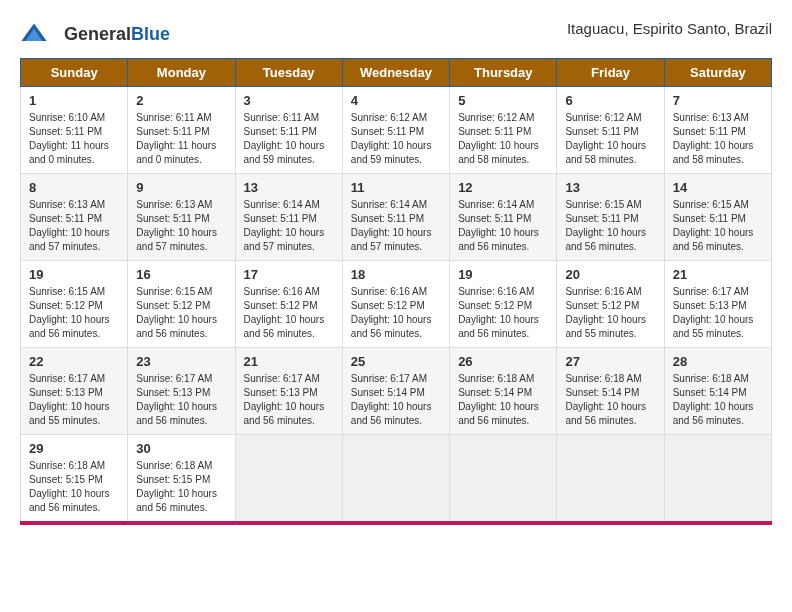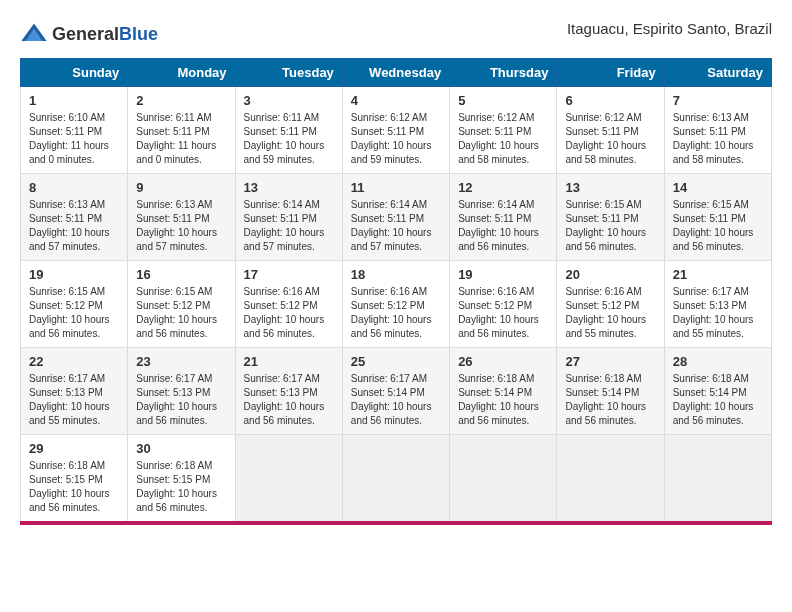--- a/index.html
+++ b/index.html
@@ -12,21 +12,21 @@
     }
     .header-area {
       display: flex;
       justify-content: space-between;
       align-items: flex-start;
       margin-bottom: 10px;
     }
     .logo {
       display: flex;
       align-items: center;
-      gap: 4px;
+      gap: 16px;
     }
     .logo-icon {
       width: 28px;
       height: 28px;
     }
     .title-area {
       text-align: right;
     }
     .month-title {
       font-size: 32px;
@@ -36,23 +36,23 @@
     .location-title {
       font-size: 15px;
       color: #333;
     }
     .calendar {
       width: 100%;
       border-collapse: collapse;
       border: 1px solid #ccc;
     }
     .calendar th {
-      background-color: #0369a1;
+      background-color: #a16207;
       color: white;
-      text-align: right;
+      text-align: center;
       padding: 6px 8px;
       font-size: 13px;
       font-weight: bold;
       border: 1px solid #1a5fa8;
     }
     .calendar td {
       vertical-align: top;
       padding: 6px 8px;
       border: 1px solid #ddd;
       width: calc(100% / 7);

